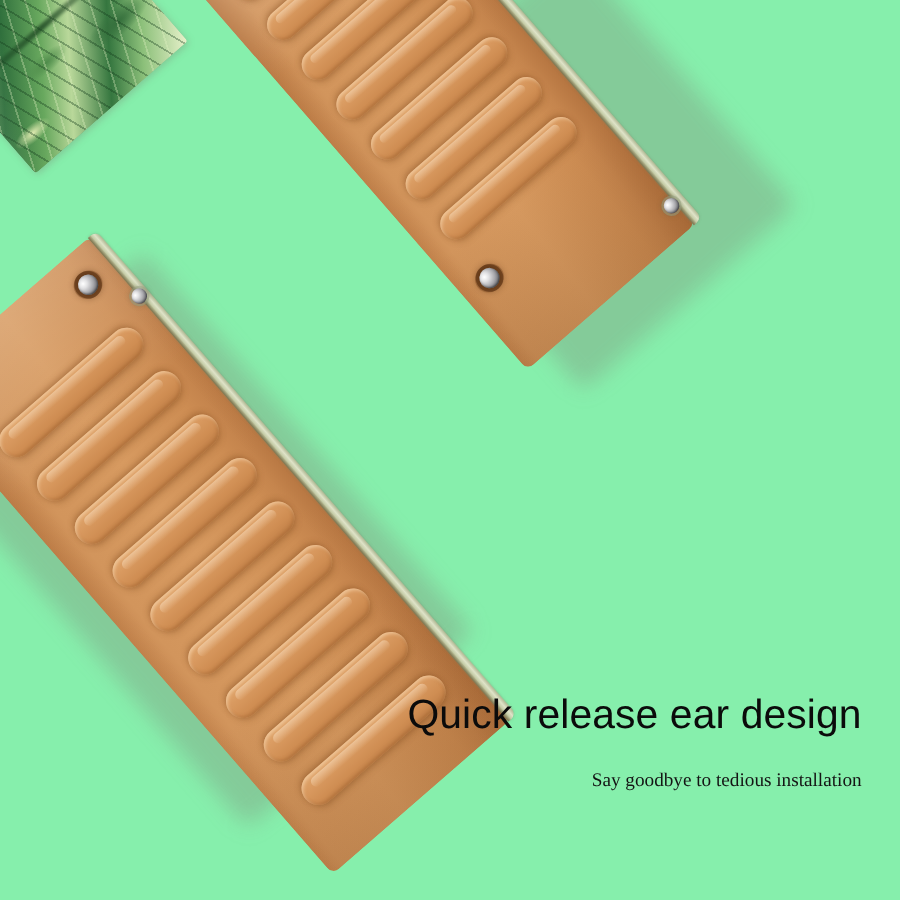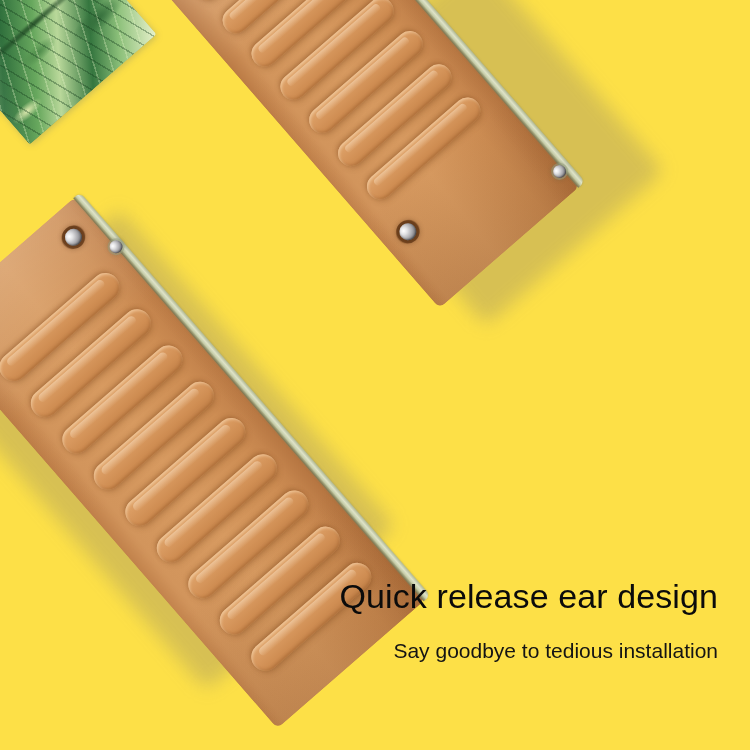--- a/index.html
+++ b/index.html
@@ -5,21 +5,21 @@
 <style>
   html, body {
     margin: 0;
     padding: 0;
     background: #ffffff;
   }
   #stage {
     position: relative;
     width: 750px;
     height: 750px;
-    background: #fde047;
+    background: #86efac;
     overflow: hidden;
     font-family: "Liberation Sans", sans-serif;
     -webkit-font-smoothing: antialiased;
   }
 
   
   .leaf-corner {
     position: absolute;
     left: -46px;
     top: -58px;
@@ -183,25 +183,26 @@
   .headline {
     top: 575px;
     font-size: 34px;
     font-weight: 400;
     letter-spacing: .1px;
     line-height: 42px;
     white-space: nowrap;
   }
   .subline {
     top: 637px;
-    font-size: 21px;
+    font-size: 16px;
     font-weight: 400;
     line-height: 28px;
     color: #141414;
     white-space: nowrap;
+    font-family: Liberation Serif, serif;
   }
 </style>
 </head>
 <body>
 
 <div id="stage">
 
   <div class="leaf-corner">
     <div class="veins"></div>
     <div class="glossy"></div>

